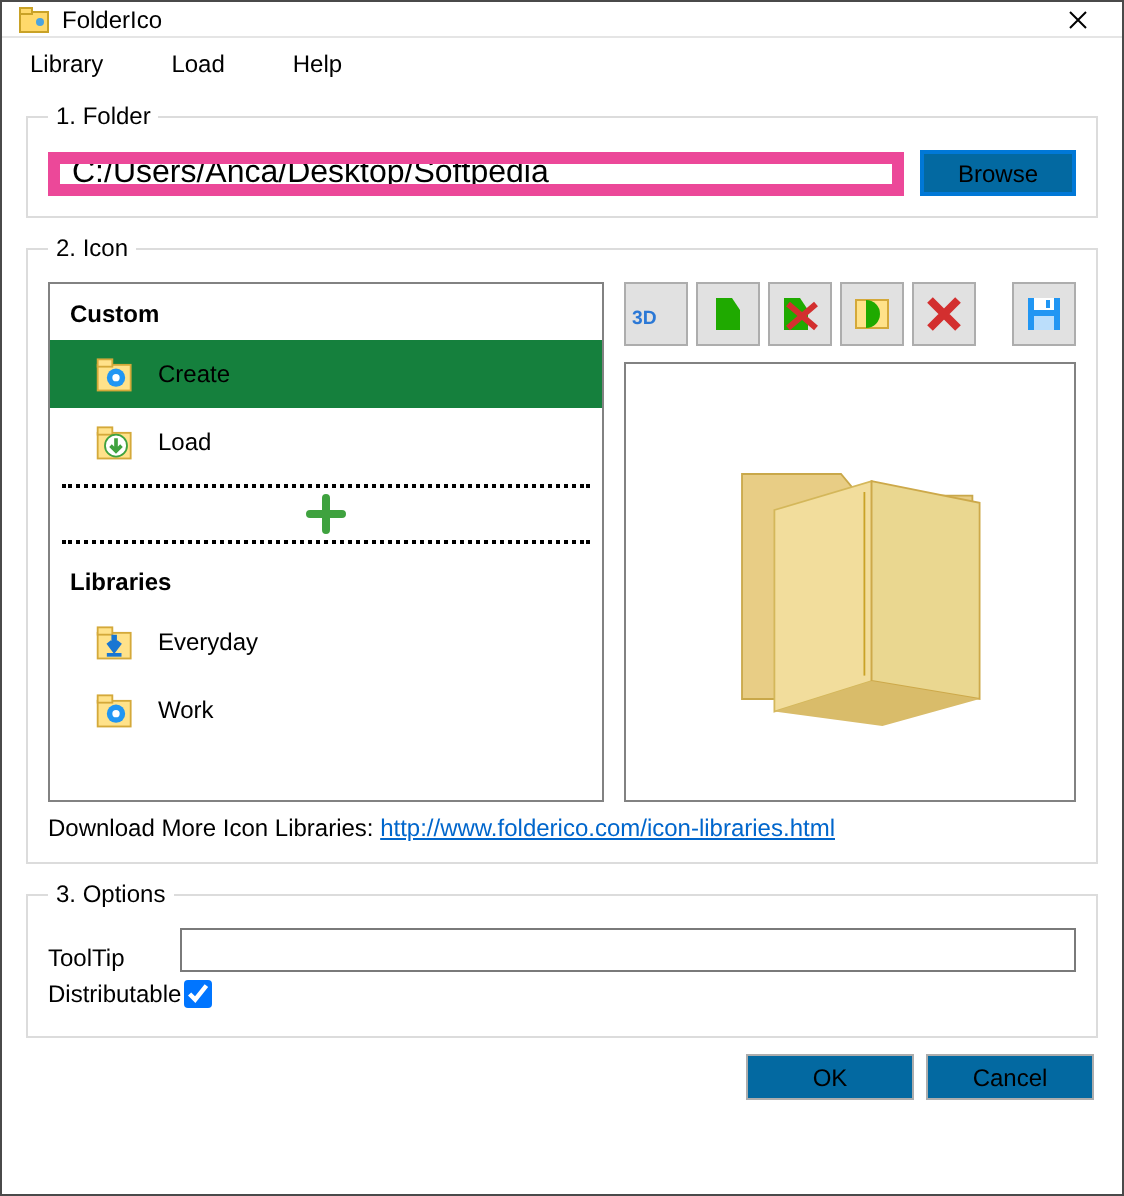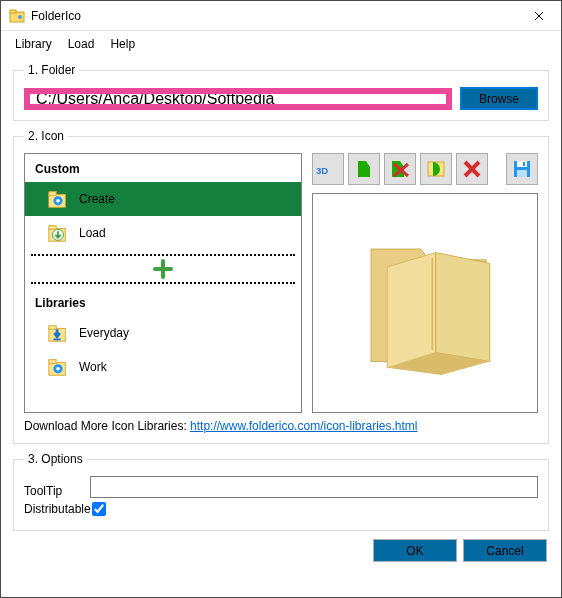--- a/index.html
+++ b/index.html
@@ -1,23 +1,23 @@
 <!DOCTYPE html>
 <html><head>
 <meta charset="utf-8">
 <style>
 * { box-sizing: border-box; margin: 0; padding: 0; font-family: "Segoe UI", Tahoma, sans-serif; font-size: 12px; }
 body { background: #fff; width: 562px; height: 598px; overflow: hidden; border: 1px solid #4a4a4a; }
 
-.titlebar { background: #fff; height: 30px; display: flex; align-items: center; padding: 0 0 0 8px; border-bottom: 1px solid #e5e5e5; }
+.titlebar { background: #fff; height: 18px; display: flex; align-items: center; padding: 0 0 0 8px; border-bottom: 1px solid #e5e5e5; }
 .titlebar .appicon { width: 16px; height: 16px; margin-right: 6px; }
 .titlebar .title { flex: 1; font-size: 12px; color: #000; }
 .titlebar .close { width: 45px; height: 30px; display: flex; align-items: center; justify-content: center; color: #000; }
 
-.menubar { display: flex; padding: 2px 6px; gap: 0; background: #fff; }
+.menubar { display: flex; padding: 2px 6px; gap: 18px; background: #fff; }
 .menubar .menuitem { padding: 4px 8px; cursor: default; }
 
 .content { padding: 6px 12px 10px 12px; }
 
 fieldset { border: 1px solid #dcdcdc; margin-bottom: 8px; padding: 10px 10px 10px 10px; }
 legend { padding: 0 4px; font-size: 12px; color: #000; }
 
 .folder-row { display: flex; gap: 8px; align-items: center; }
 .folder-row input { flex: 1; height: 22px; padding: 0 6px; border: 6px solid #ec4899; font-size: 16px; }
 .btn { height: 23px; padding: 0 18px; background: #0369a1; border: 1px solid #adadad; cursor: default; font-size: 12px; }

